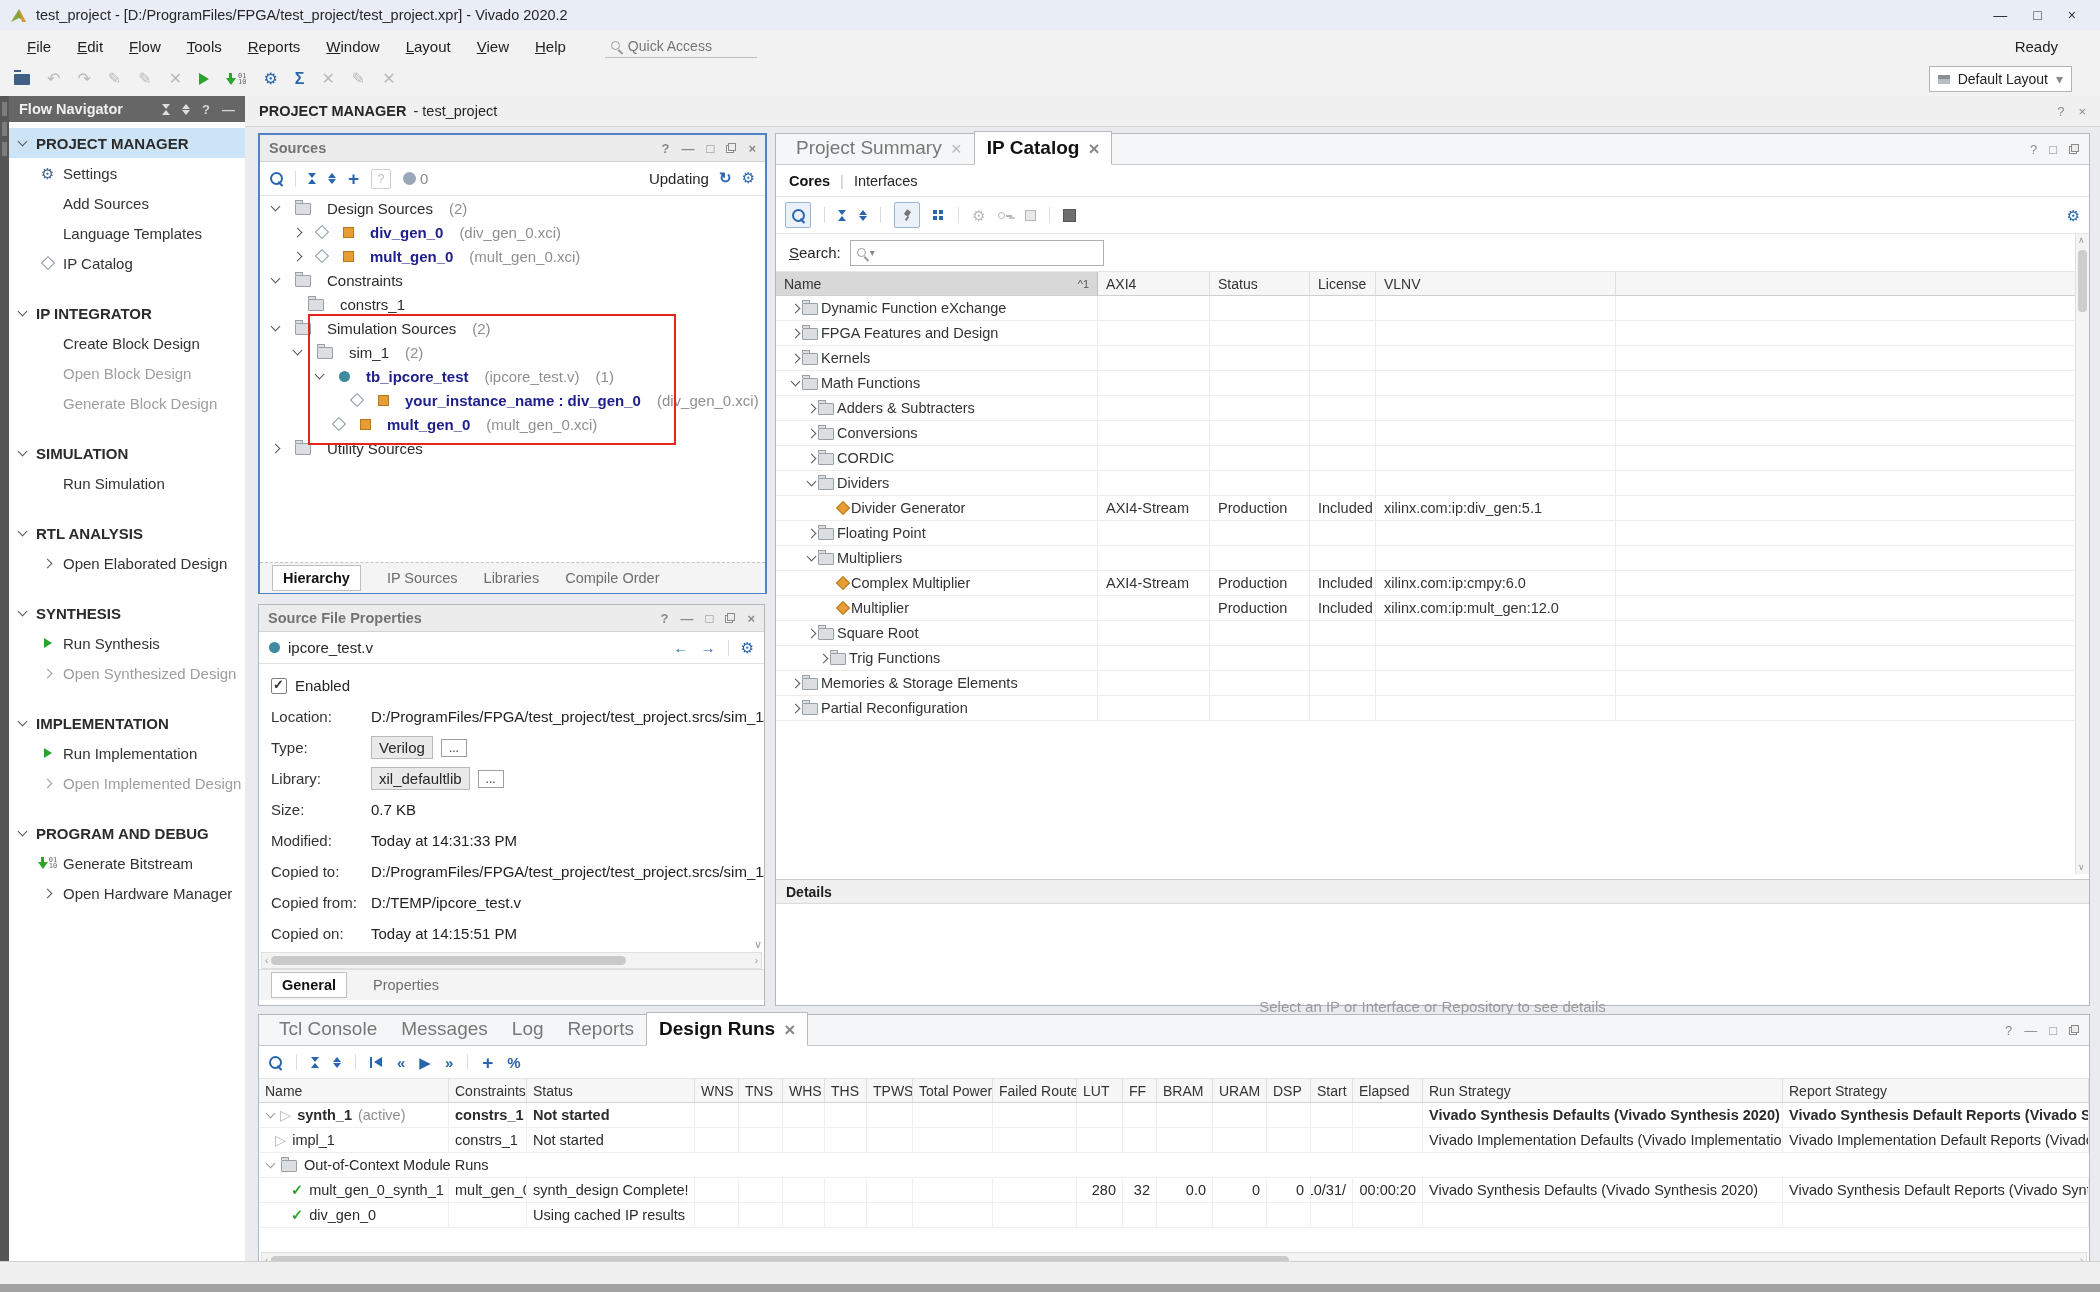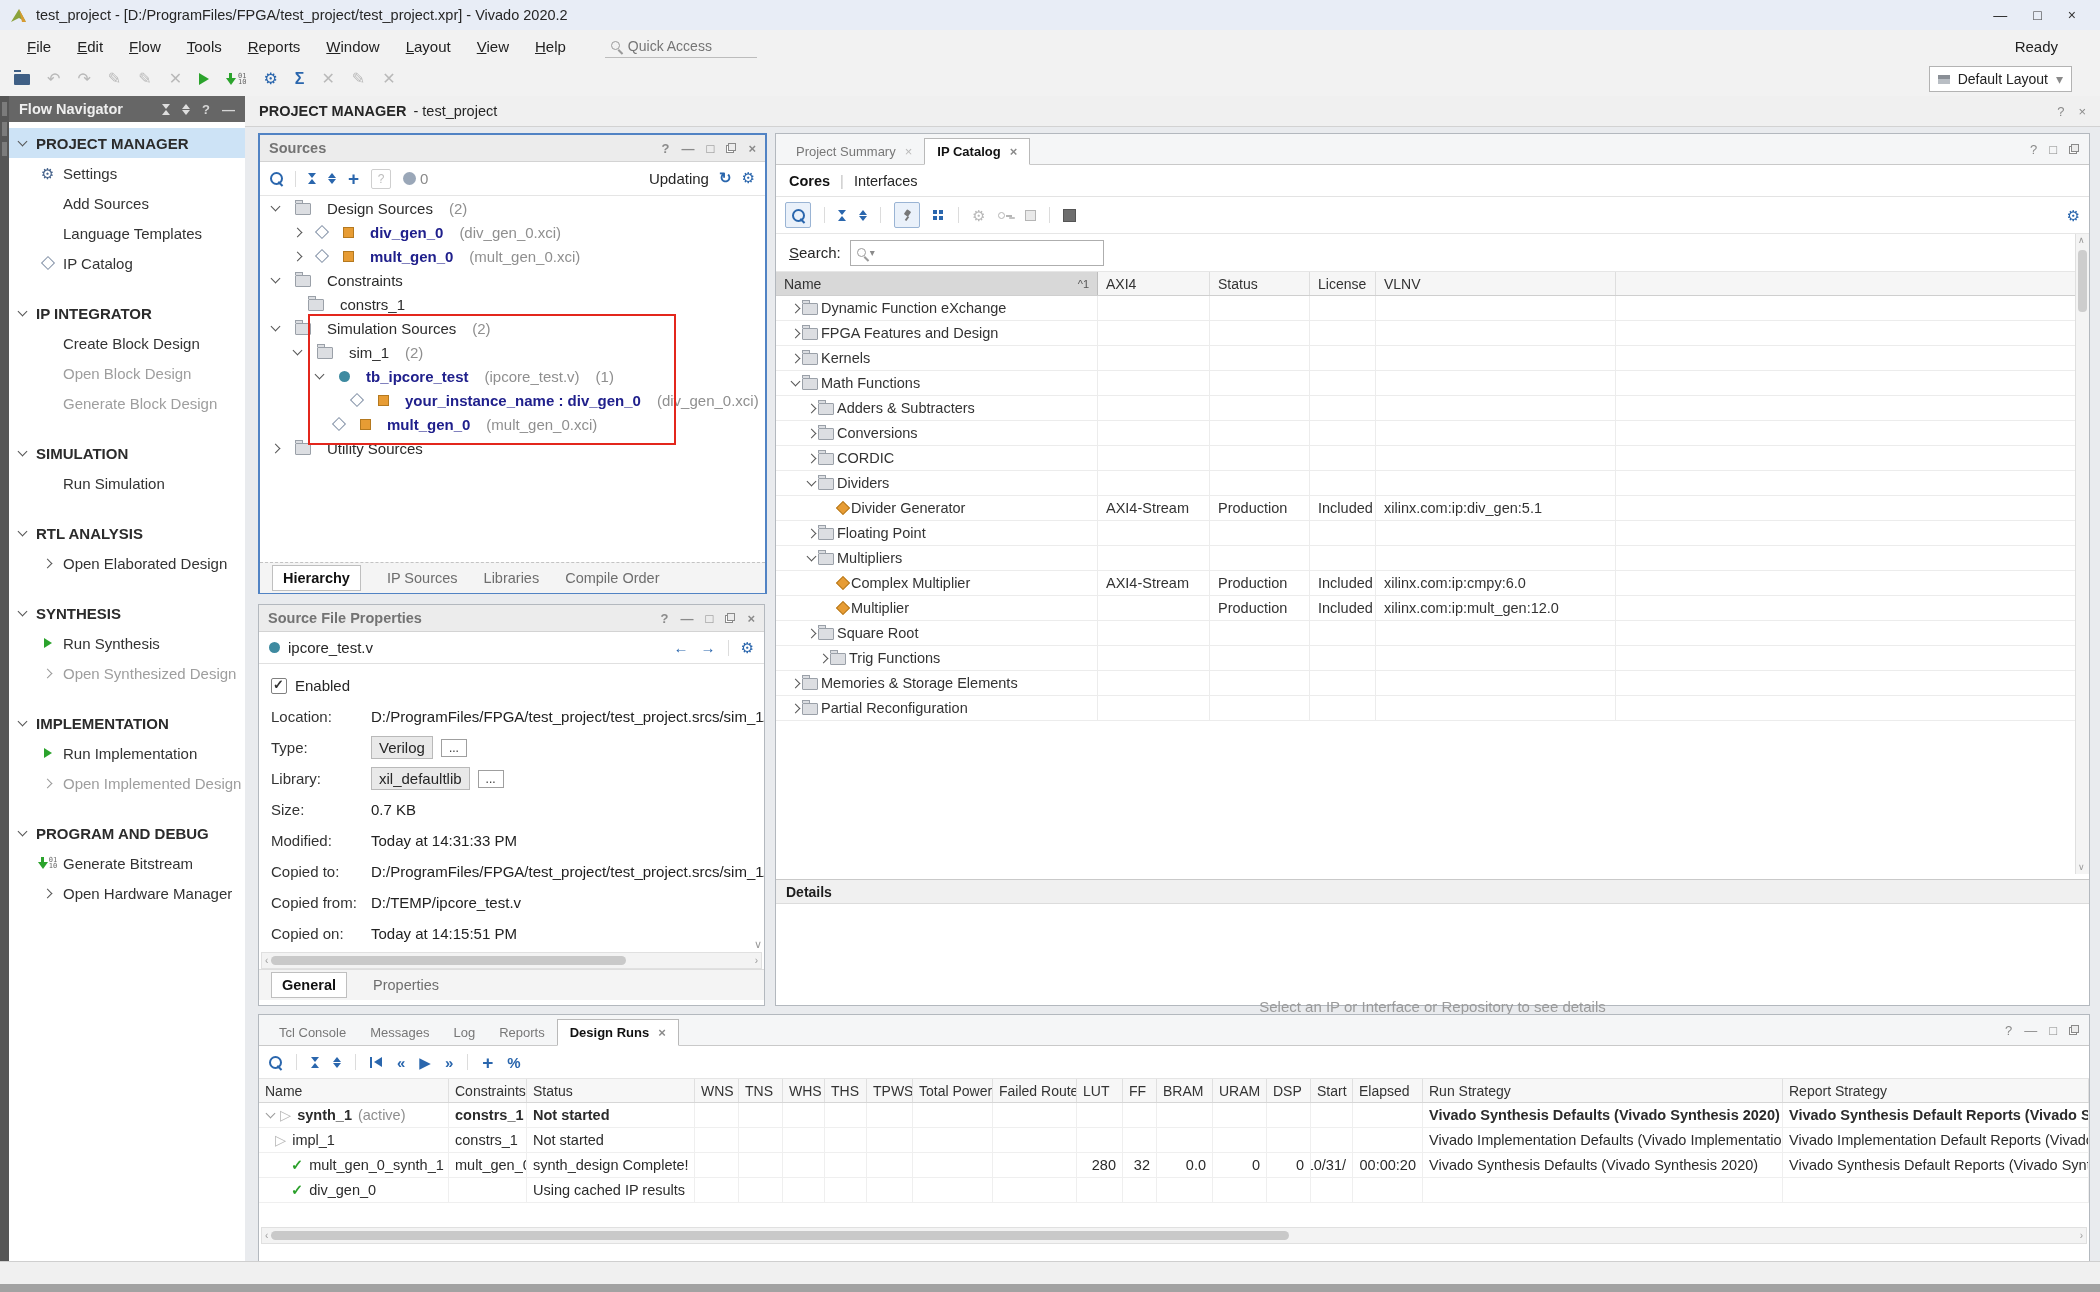--- a/index.html
+++ b/index.html
@@ -152,21 +152,21 @@
   .flabel{width:100px;flex:none;color:#333}
   .fval{color:#222;overflow:hidden}
   .inset{background:#e9e9e9;border:1px solid #b9b9b9;padding:2px 7px;margin-right:8px}
   .ellip{border:1px solid #9f9f9f;background:#fff;font-size:12px;padding:1px 7px;color:#333}
   .hscroll{height:15px;margin:0 2px;background:#f3f3f3;border:1px solid #e0e0e0;display:flex;align-items:center;gap:3px;padding:0 3px;font-size:10px;color:#9a9a9a}
   .thumb{height:9px;background:#c9c9c9;border-radius:5px}
   .sfpvs{position:absolute;right:2px;bottom:2px;color:#9a9a9a;font-size:11px}
 
   
   #ipcat{left:530px;top:37px;width:1313px;height:871px}
-  .doctabs{height:30px;background:#f5f6f7;border-bottom:1px solid #c9c9c9;display:flex;align-items:flex-end;padding:0 0 0 8px;font-size:13px}
+  .doctabs{height:30px;background:#f5f6f7;border-bottom:1px solid #c9c9c9;display:flex;align-items:flex-end;padding:0 0 0 8px;font-size:19px}
   .dtab{display:flex;align-items:center;gap:9px;padding:5px 12px;color:#777}
   .dtab.act{background:#fff;border:1px solid #b9b9b9;border-bottom:1px solid #fff;font-weight:bold;color:#111;margin-bottom:-1px}
   .doctabs .hic{margin-left:auto;margin-right:10px;align-self:center}
   .subbar{height:31px;display:flex;align-items:center;gap:10px;padding:0 13px;border-bottom:1px solid #e3e3e3;font-size:14.5px}
   .subbar .b{font-weight:bold;color:#111}
   .subbar .pipe{color:#c4c4c4}
   .ictb{height:36px;display:flex;align-items:center;gap:13px;padding:0 9px;border-bottom:1px solid #e6e6e6}
   .tbtn{display:flex;align-items:center;justify-content:center;width:24px;height:24px}
   .tbtn.pressed{border:1px solid #9ab4d4;background:#eaf1fa;border-radius:2px}
   .ictb .right{margin-left:auto}
@@ -983,20 +983,27 @@
             <span class="rc"></span>
             <span class="rc"></span>
             <span class="rc"></span>
             <span class="rc"></span>
             <span class="rc"></span>
             <span class="rc"></span>
           <span class="rc">Vivado Implementation Defaults (Vivado Implementation 2020)</span>
             <span class="rc">Vivado Implementation Default Reports (Vivado Impleme</span>
         </div>
         <div class="rrow">
+          <span class="groupc" style="padding-left:8px">
+              <span class="cv d lt"></span>
+              <span class="fold"></span>
+              <span>Out-of-Context Module Runs</span>
+            </span>
+        </div>
+        <div class="rrow">
           <span class="rc namec" style="padding-left:32px">
               <span class="g g-check green" style="font-weight:bold"></span>
               <span>mult_gen_0_synth_1</span>
             </span>
           <span class="rc">mult_gen_0</span>
             <span class="rc">synth_design Complete!</span>
           <span class="rc"></span>
             <span class="rc"></span>
             <span class="rc"></span>
             <span class="rc"></span>

